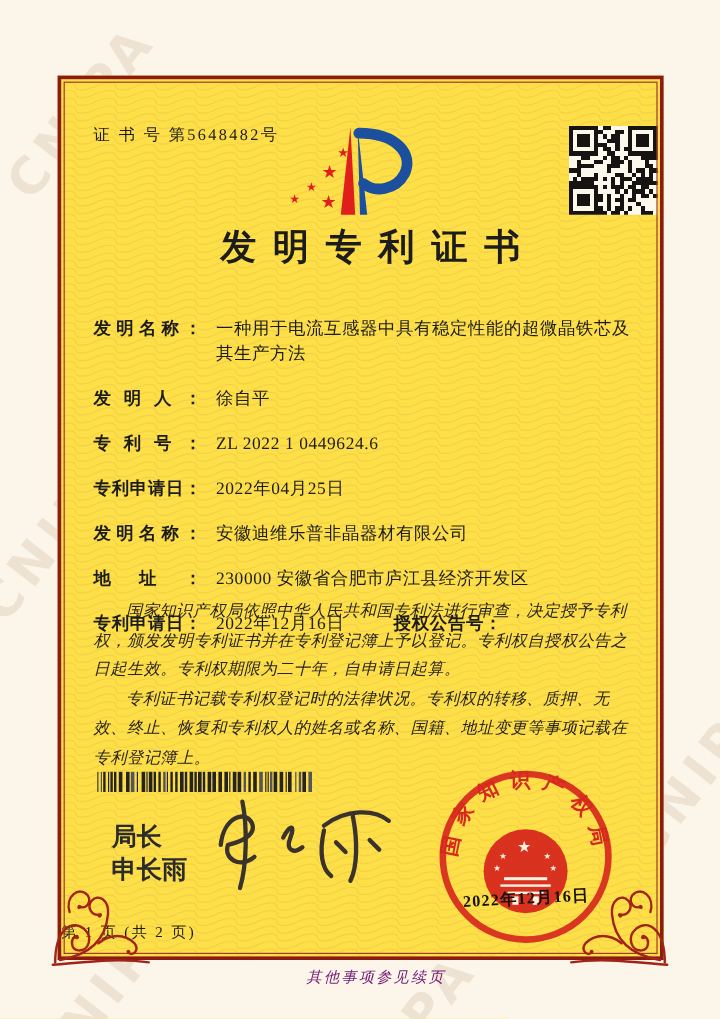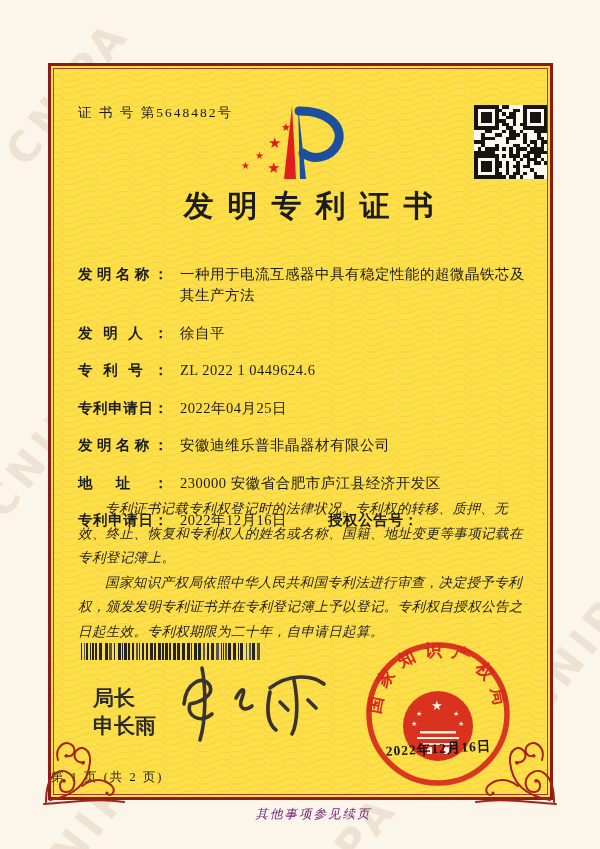--- a/index.html
+++ b/index.html
@@ -386,22 +386,22 @@
         <span class="flabel">专利申请日：</span>
         <span class="fvalue">2022年12月16日</span>
       </span>
       <span class="fpair">
         <span class="flabel">授权公告号：</span>
       </span>
     </div>
   </div>
 
   <div class="paras">
+    <p>国家知识产权局依照中华人民共和国专利法进行审查，决定授予专利权，颁发发明专利证书并在专利登记簿上予以登记。专利权自授权公告之日起生效。专利权期限为二十年，自申请日起算。</p>
     <p>专利证书记载专利权登记时的法律状况。专利权的转移、质押、无效、终止、恢复和专利权人的姓名或名称、国籍、地址变更等事项记载在专利登记簿上。</p>
-    <p>国家知识产权局依照中华人民共和国专利法进行审查，决定授予专利权，颁发发明专利证书并在专利登记簿上予以登记。专利权自授权公告之日起生效。专利权期限为二十年，自申请日起算。</p>
   </div>
 
   <svg class="barcode" id="barcode" viewBox="0 0 180 17" preserveAspectRatio="none">
       <rect x="0" y="0" width="1" height="17" fill="#262420"></rect>
       <rect x="3" y="0" width="1" height="17" fill="#555"></rect>
       <rect x="5" y="0" width="2" height="17" fill="#262420"></rect>
       <rect x="9" y="0" width="1" height="17" fill="#262420"></rect>
       <rect x="11" y="0" width="2" height="17" fill="#262420"></rect>
       <rect x="14" y="0" width="2" height="17" fill="#262420"></rect>
       <rect x="18" y="0" width="3" height="17" fill="#262420"></rect>

